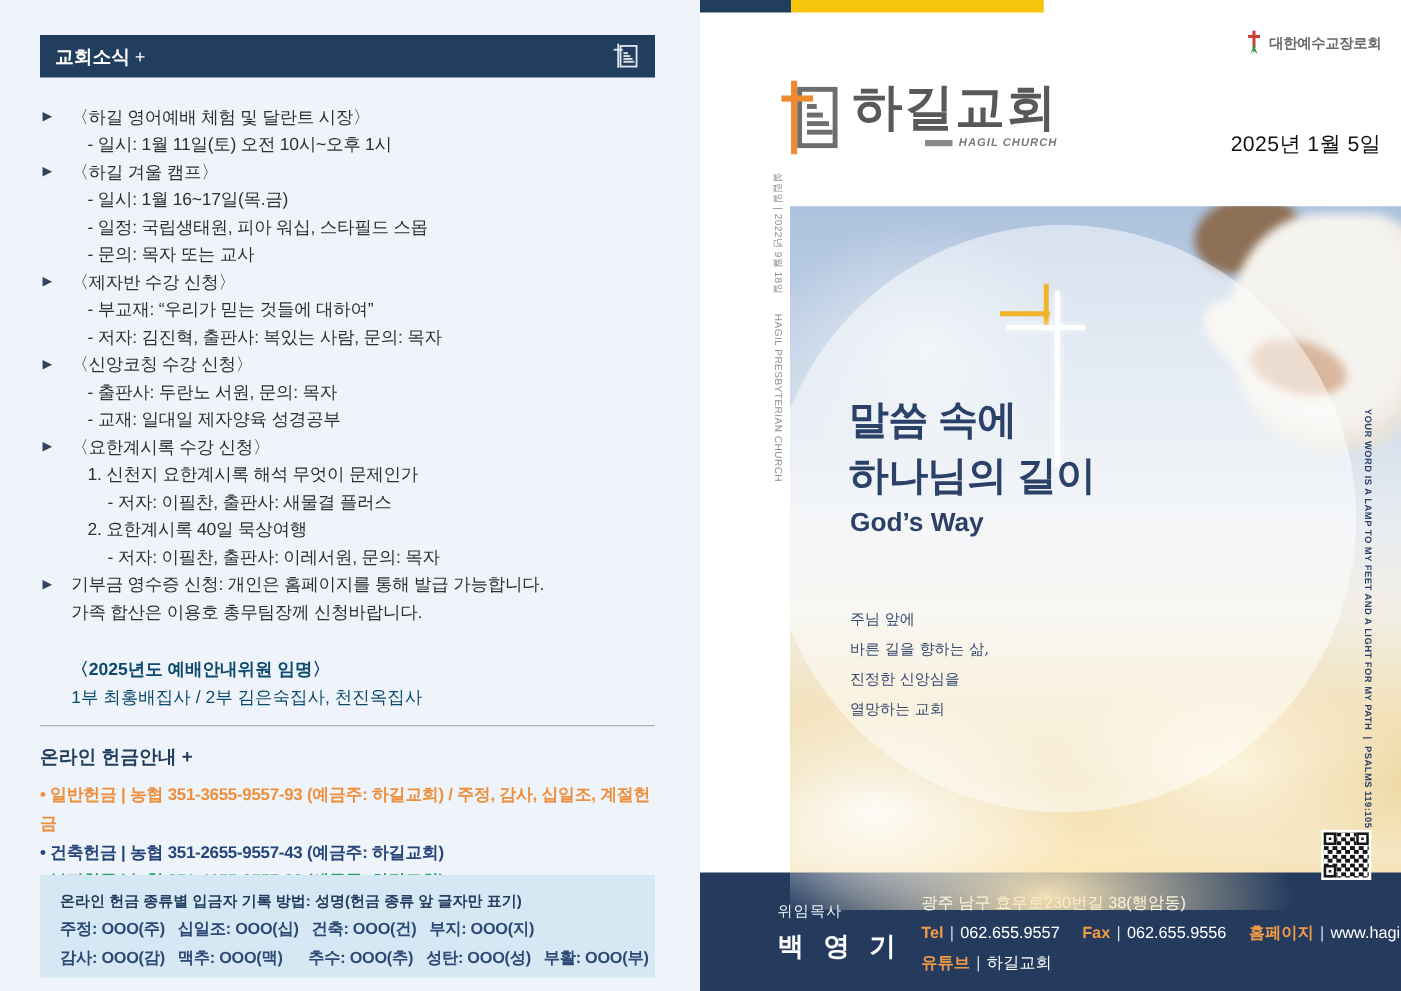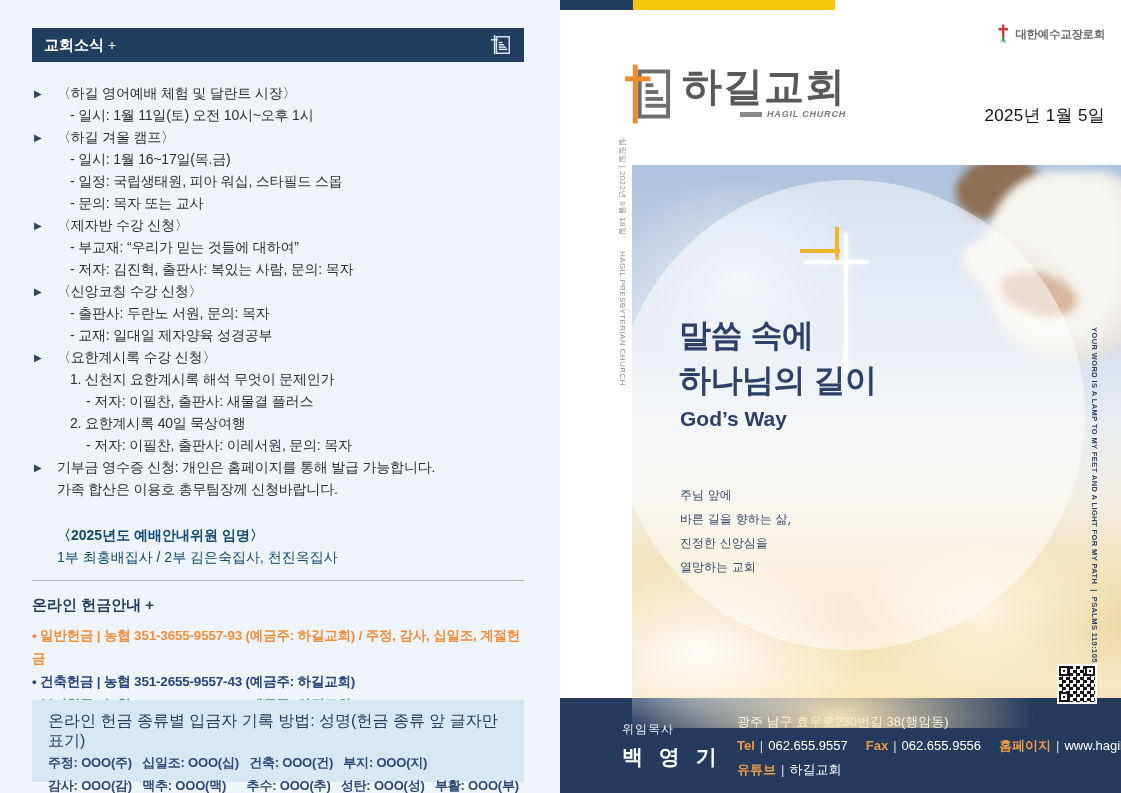--- a/index.html
+++ b/index.html
@@ -28,21 +28,21 @@
 
   .offering{position:absolute;left:32px;top:596px;width:496px;}
   .offering-title{color:#223e5f;font-size:15px;font-weight:bold;margin-bottom:9px;}
   .offering-line{font-size:13.5px;font-weight:bold;line-height:23px;letter-spacing:-0.2px;}
   .o1{color:#ef8f3d;}
   .o2{color:#26457a;}
   .o3{color:#2aa06b;}
 
   .deposit-box{position:absolute;left:32px;top:700px;width:492px;height:82px;background:#d7e8f5;
     box-sizing:border-box;padding:11px 16px;}
-  .deposit-title{color:#223e5f;font-size:16px;font-weight:normal;line-height:20px;}
+  .deposit-title{color:#223e5f;font-size:12px;font-weight:bold;line-height:20px;}
   .deposit-row{color:#2c4a75;font-size:13px;font-weight:bold;line-height:23px;white-space:pre;letter-spacing:-0.2px;}
 
   
   .right-page{position:absolute;left:560px;top:0;width:561px;height:793px;background:#ffffff;}
   .strip-navy{position:absolute;left:0;top:0;width:73px;height:10px;background:#223e5f;}
   .strip-yellow{position:absolute;left:73px;top:0;width:202px;height:10px;background:#f6c40a;}
 
   .denom{position:absolute;right:16px;top:24px;display:flex;align-items:center;gap:5px;}
   .denom-text{font-size:11.5px;font-weight:bold;color:#6a6a6a;letter-spacing:-0.3px;}
 

